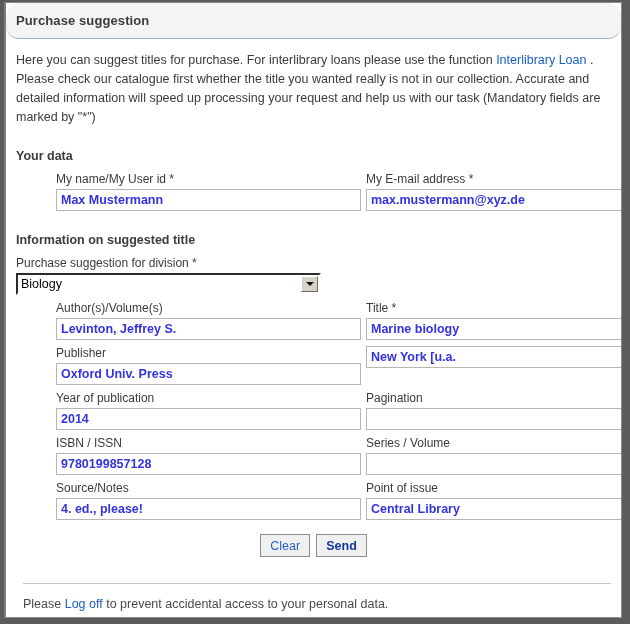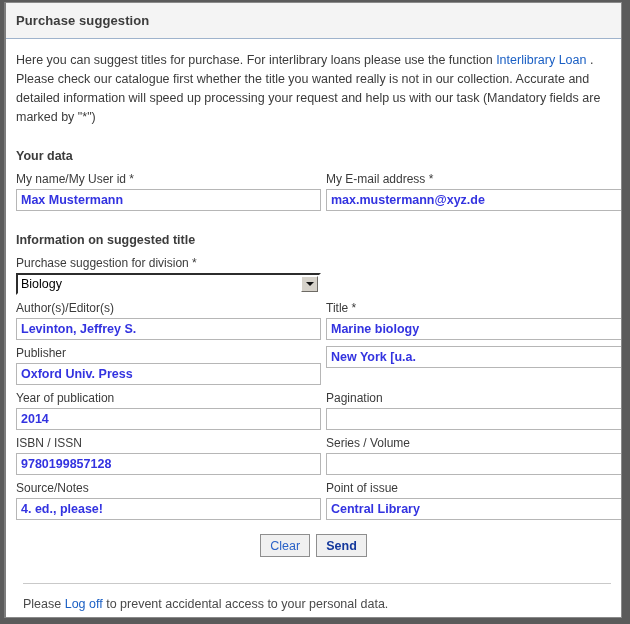--- a/index.html
+++ b/index.html
@@ -24,20 +24,21 @@
     overflow: hidden;
   }
   .titlebar {
     height: 36px;
     background: #f4f4f4;
     border-bottom: 1px solid #9fb3cc;
     display: flex;
     align-items: center;
     padding-left: 10px;
     box-sizing: border-box;
+    border-radius: 13px;
   }
   .titlebar .title {
     font-size: 13px;
     font-weight: bold;
     color: #3c3c3c;
     letter-spacing: 0.1px;
   }
   .body {
     padding: 0 10px;
     box-sizing: border-box;
@@ -56,20 +57,21 @@
     font-size: 12.5px;
     font-weight: bold;
     color: #3c3c3c;
     margin-top: 22px;
     margin-bottom: 9px;
   }
   .row {
     display: flex;
     gap: 5px;
     margin-bottom: 6px;
+    margin-left: 40px;
   }
   .col {
     width: 305px;
     flex: 0 0 305px;
   }
   .fieldlabel {
     font-size: 12px;
     color: #3b3b3b;
     line-height: 15px;
     margin-bottom: 2px;
@@ -203,21 +205,21 @@
           <option>Biology</option>
         </select>
         <span class="selbtn">
             <span class="arrow"></span>
           </span>
       </div>
     </div>
 
     <div class="row">
       <div class="col">
-        <div class="fieldlabel">Author(s)/Editor(s)</div>
+        <div class="fieldlabel">Author(s)/Volume(s)</div>
         <input class="txt" type="text" value="Levinton, Jeffrey S." style="">
       </div>
       <div class="col">
         <div class="fieldlabel">Title *</div>
         <input class="txt" type="text" value="Marine biology" style="">
       </div>
     </div>
 
     <div class="row">
       <div class="col">

